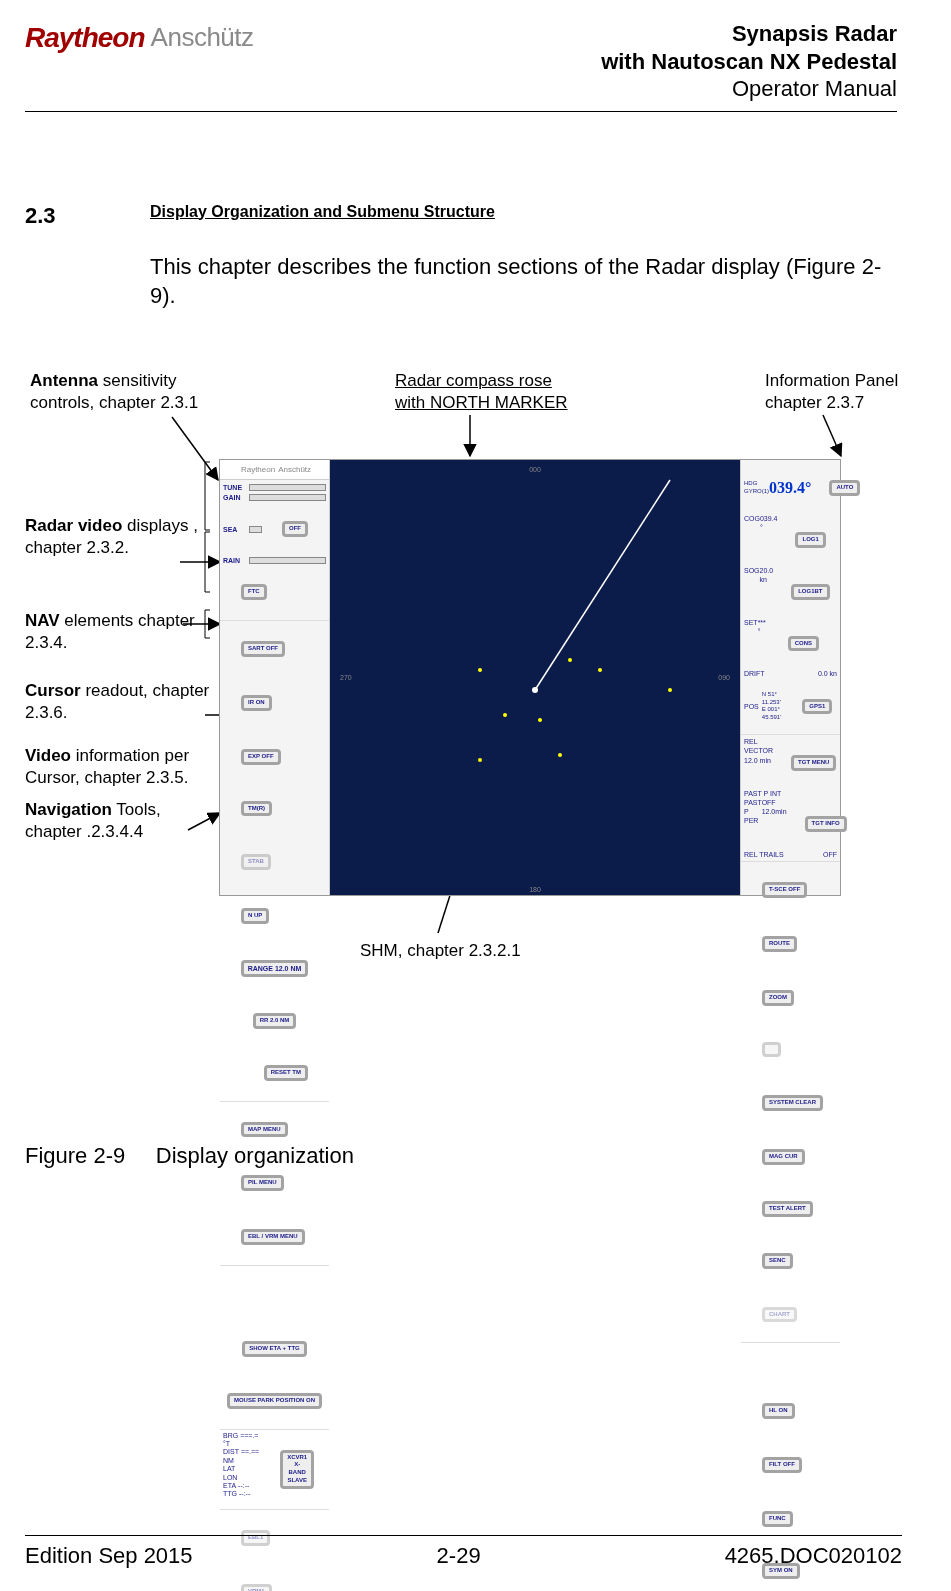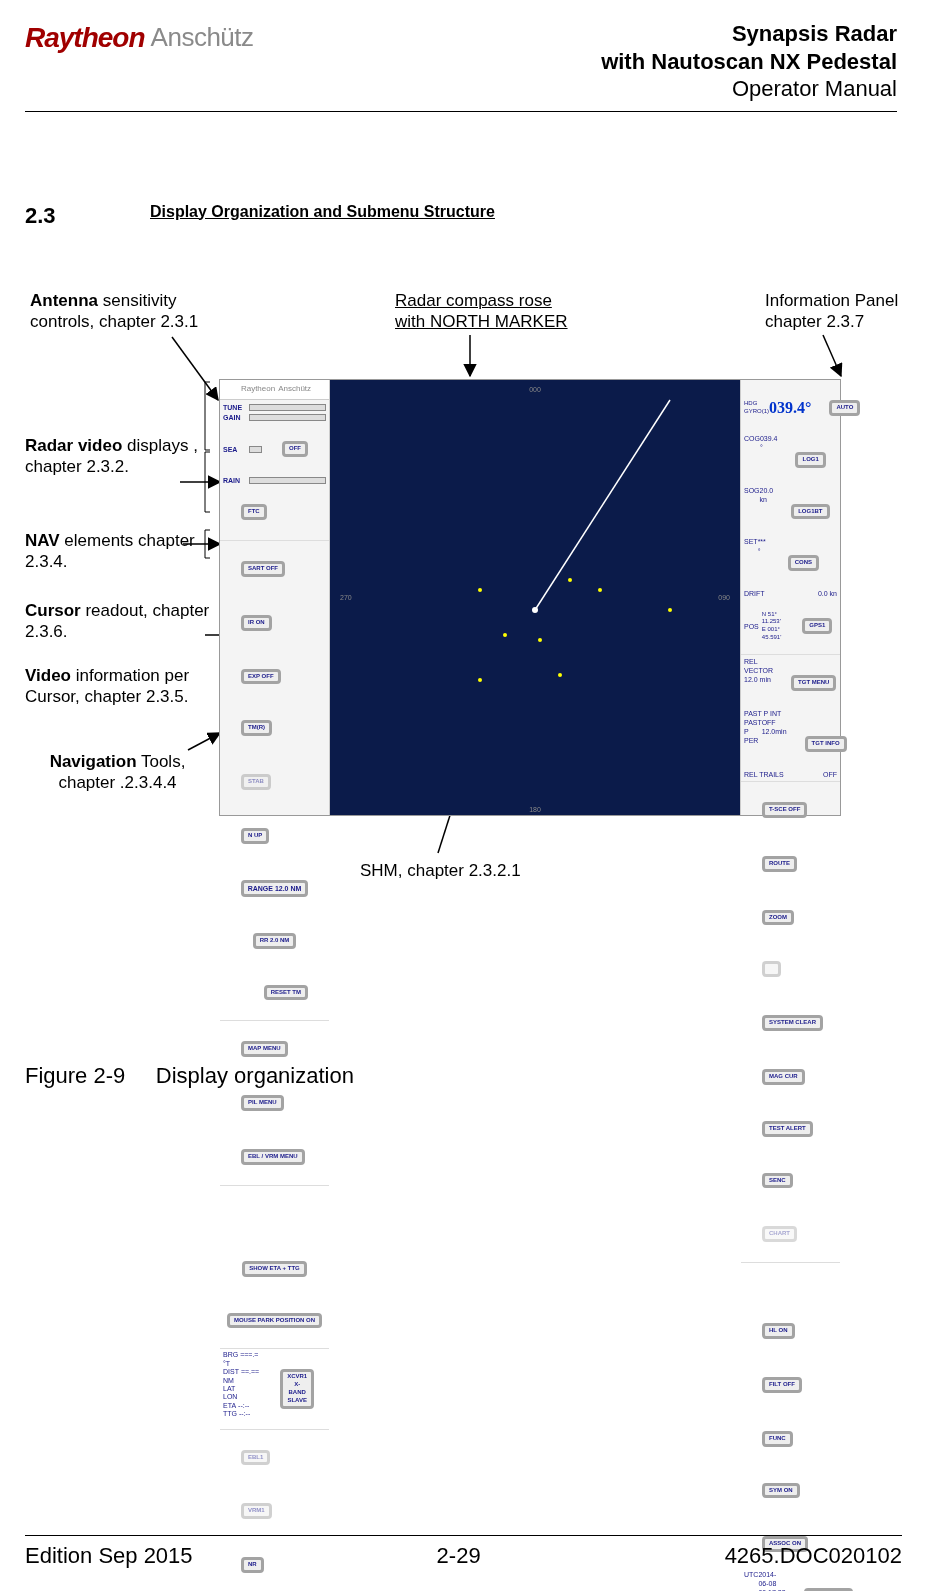--- a/index.html
+++ b/index.html
@@ -170,20 +170,21 @@
       <div class="bold">with Nautoscan NX Pedestal</div>
       <div>Operator Manual</div>
     </div>
   </div>
   <hr class="hr">
 
   <div class="sec-head">
     <div class="sec-num">2.3</div>
     <div class="sec-title">Display Organization and Submenu Structure</div>
   </div>
+  <div class="sec-body">This chapter describes the function sections of the Radar display (Figure 2-9).</div>
 
   <div class="diagram">
 
     <div class="callout" style="top:0;left:5px;width:190px;">
       <span class="b">Antenna</span><span> sensitivity controls, chapter 2.3.1</span>
     </div>
     <div class="callout" style="top:0;left:370px;width:200px;text-decoration:underline;">
       <div>Radar compass rose</div>
       <div>with NORTH MARKER</div>
     </div>
@@ -197,21 +198,21 @@
     </div>
     <div class="callout" style="top:240px;left:0;width:200px;">
       <span class="b">NAV</span><span> elements chapter 2.3.4.</span>
     </div>
     <div class="callout" style="top:310px;left:0;width:185px;">
       <span class="b">Cursor</span><span> readout, chapter 2.3.6.</span>
     </div>
     <div class="callout" style="top:375px;left:0;width:200px;">
       <span class="b">Video</span><span> information per Cursor, chapter 2.3.5.</span>
     </div>
-    <div class="callout" style="top:461px;left:0;width:185px;text-align:center;">
+    <div class="callout" style="top:429px;left:0;width:185px;">
       <span class="b">Navigation</span><span> Tools, chapter .2.3.4.4</span>
     </div>
 
     <div class="callout" style="top:570px;left:335px;">SHM, chapter 2.3.2.1</div>
 
     <svg style="position:absolute;top:0;left:0;width:901px;height:642px;overflow:visible;">
       <defs>
         <marker id="ah" viewBox="0 0 10 10" refX="9" refY="5" markerWidth="9" markerHeight="9" orient="auto">
           <path d="M0,0 L10,5 L0,10 Z" fill="#000"></path>
         </marker>

